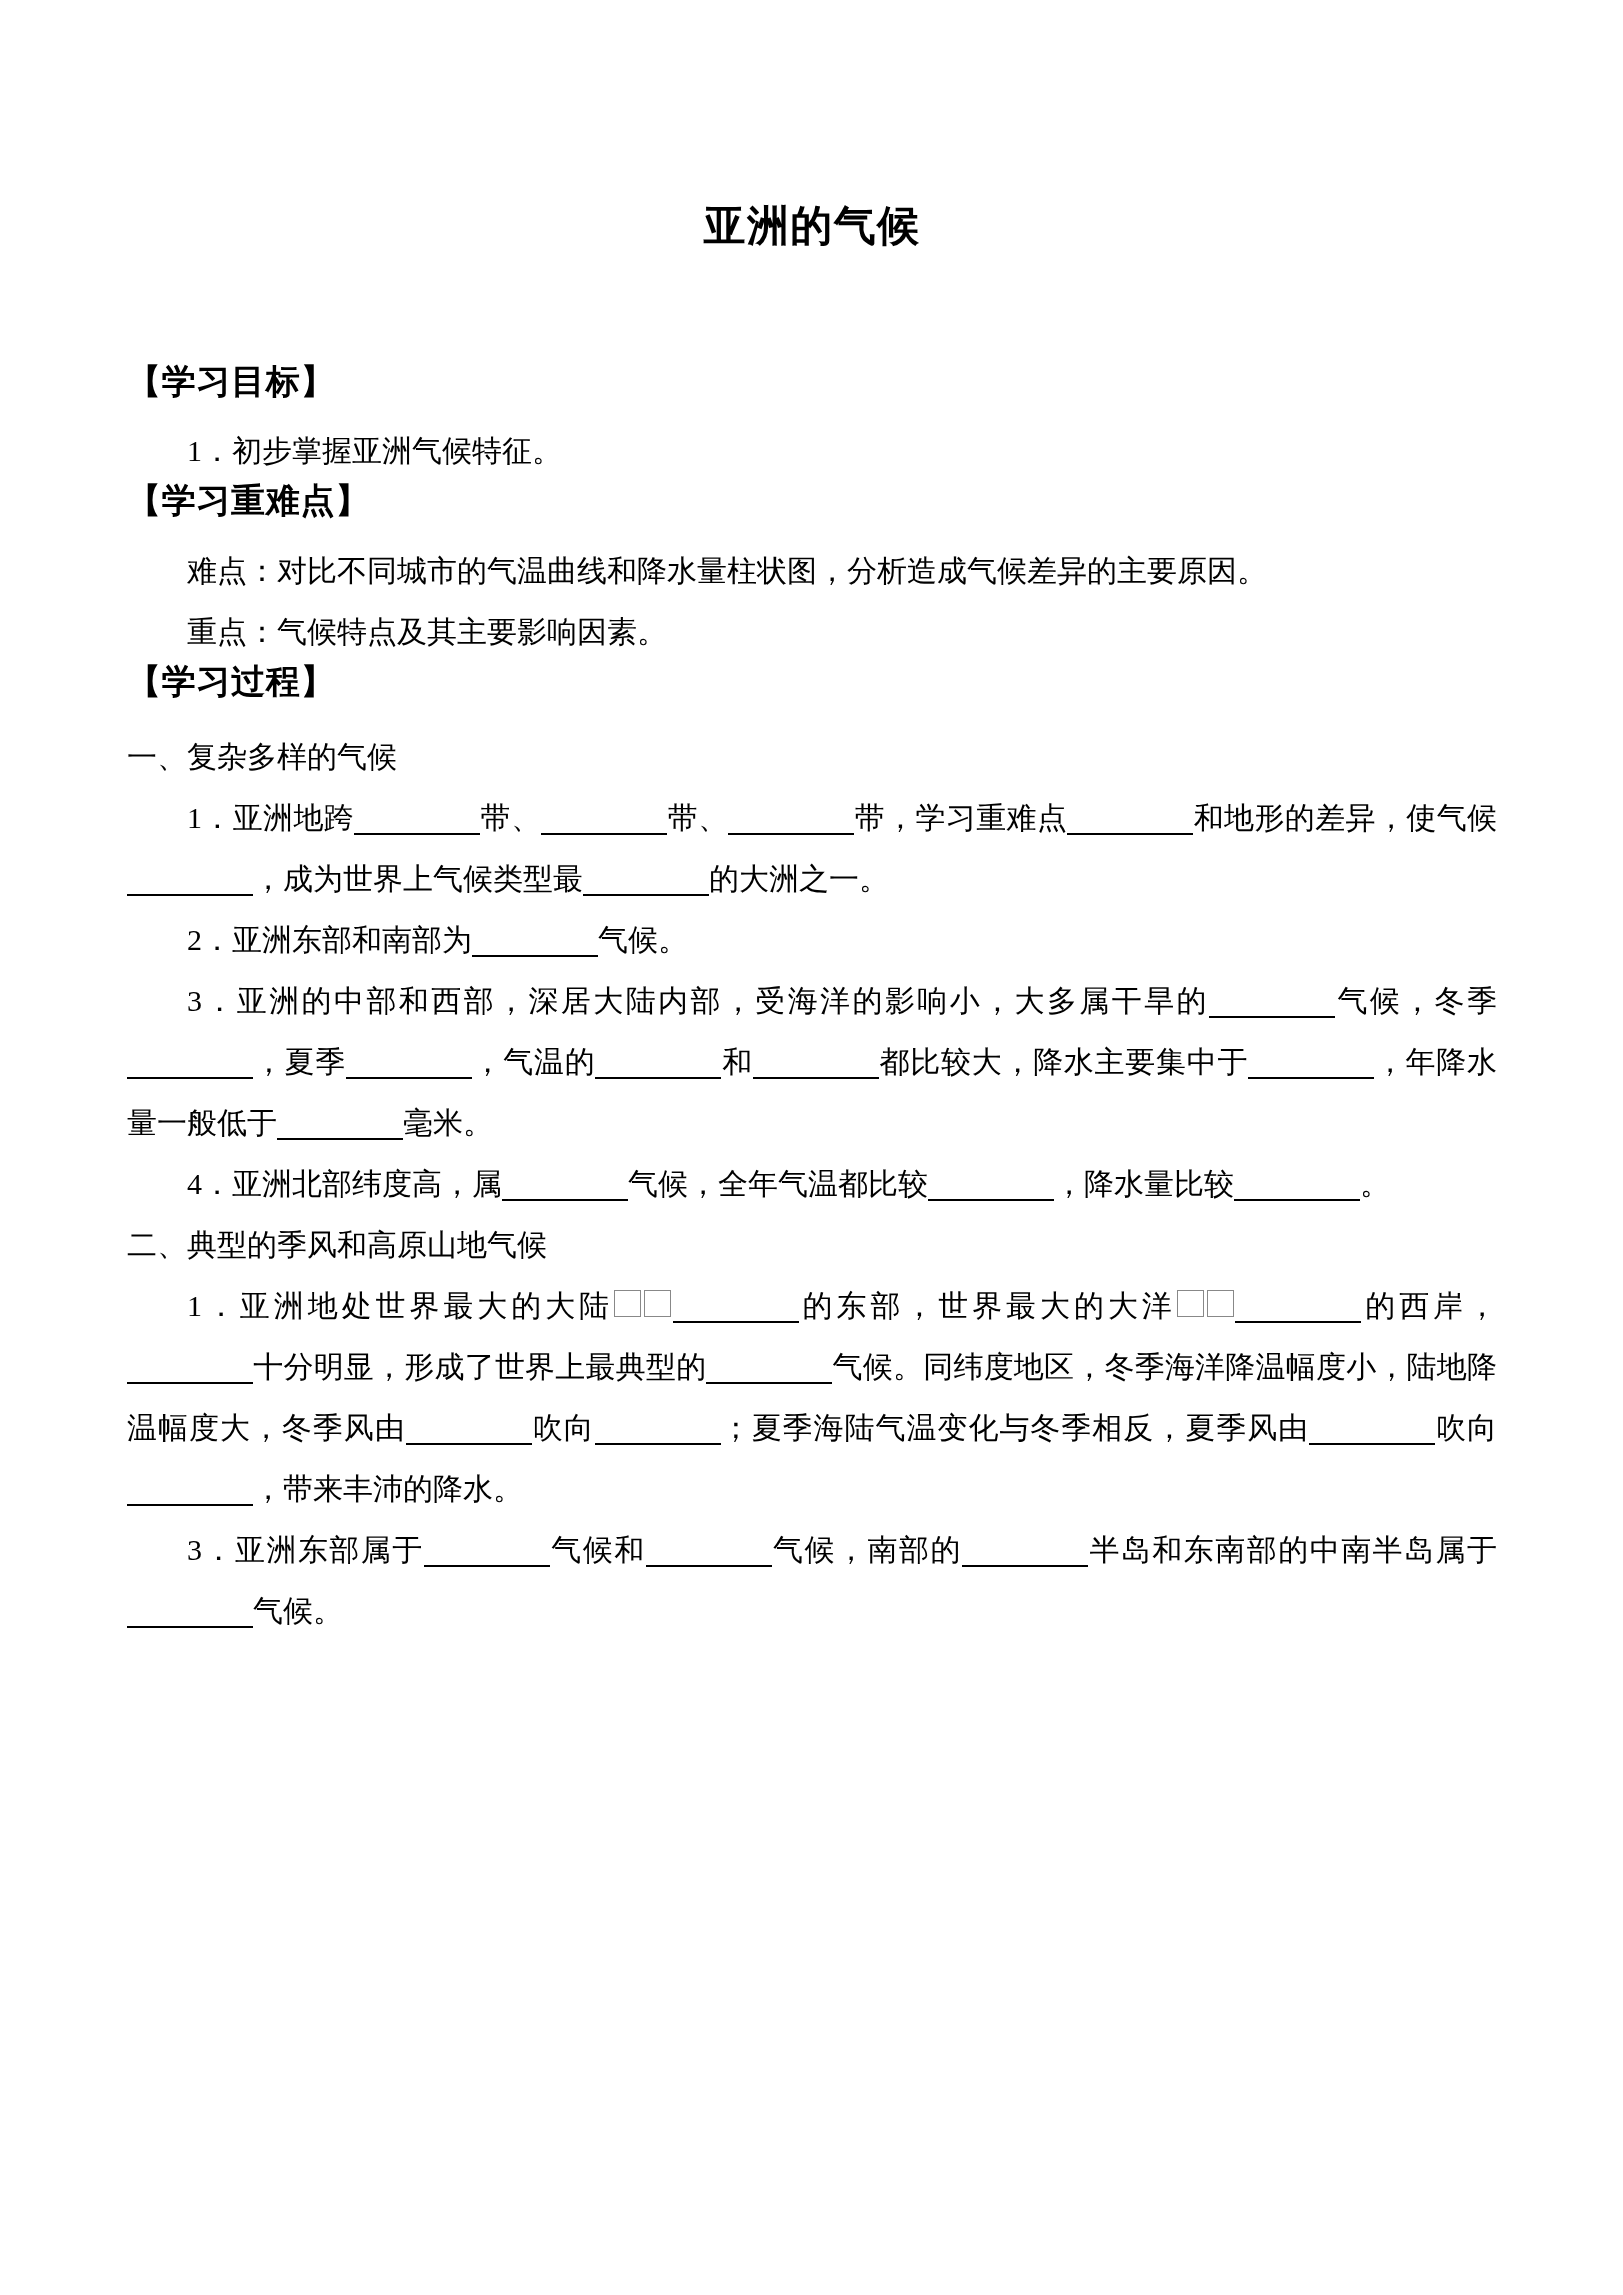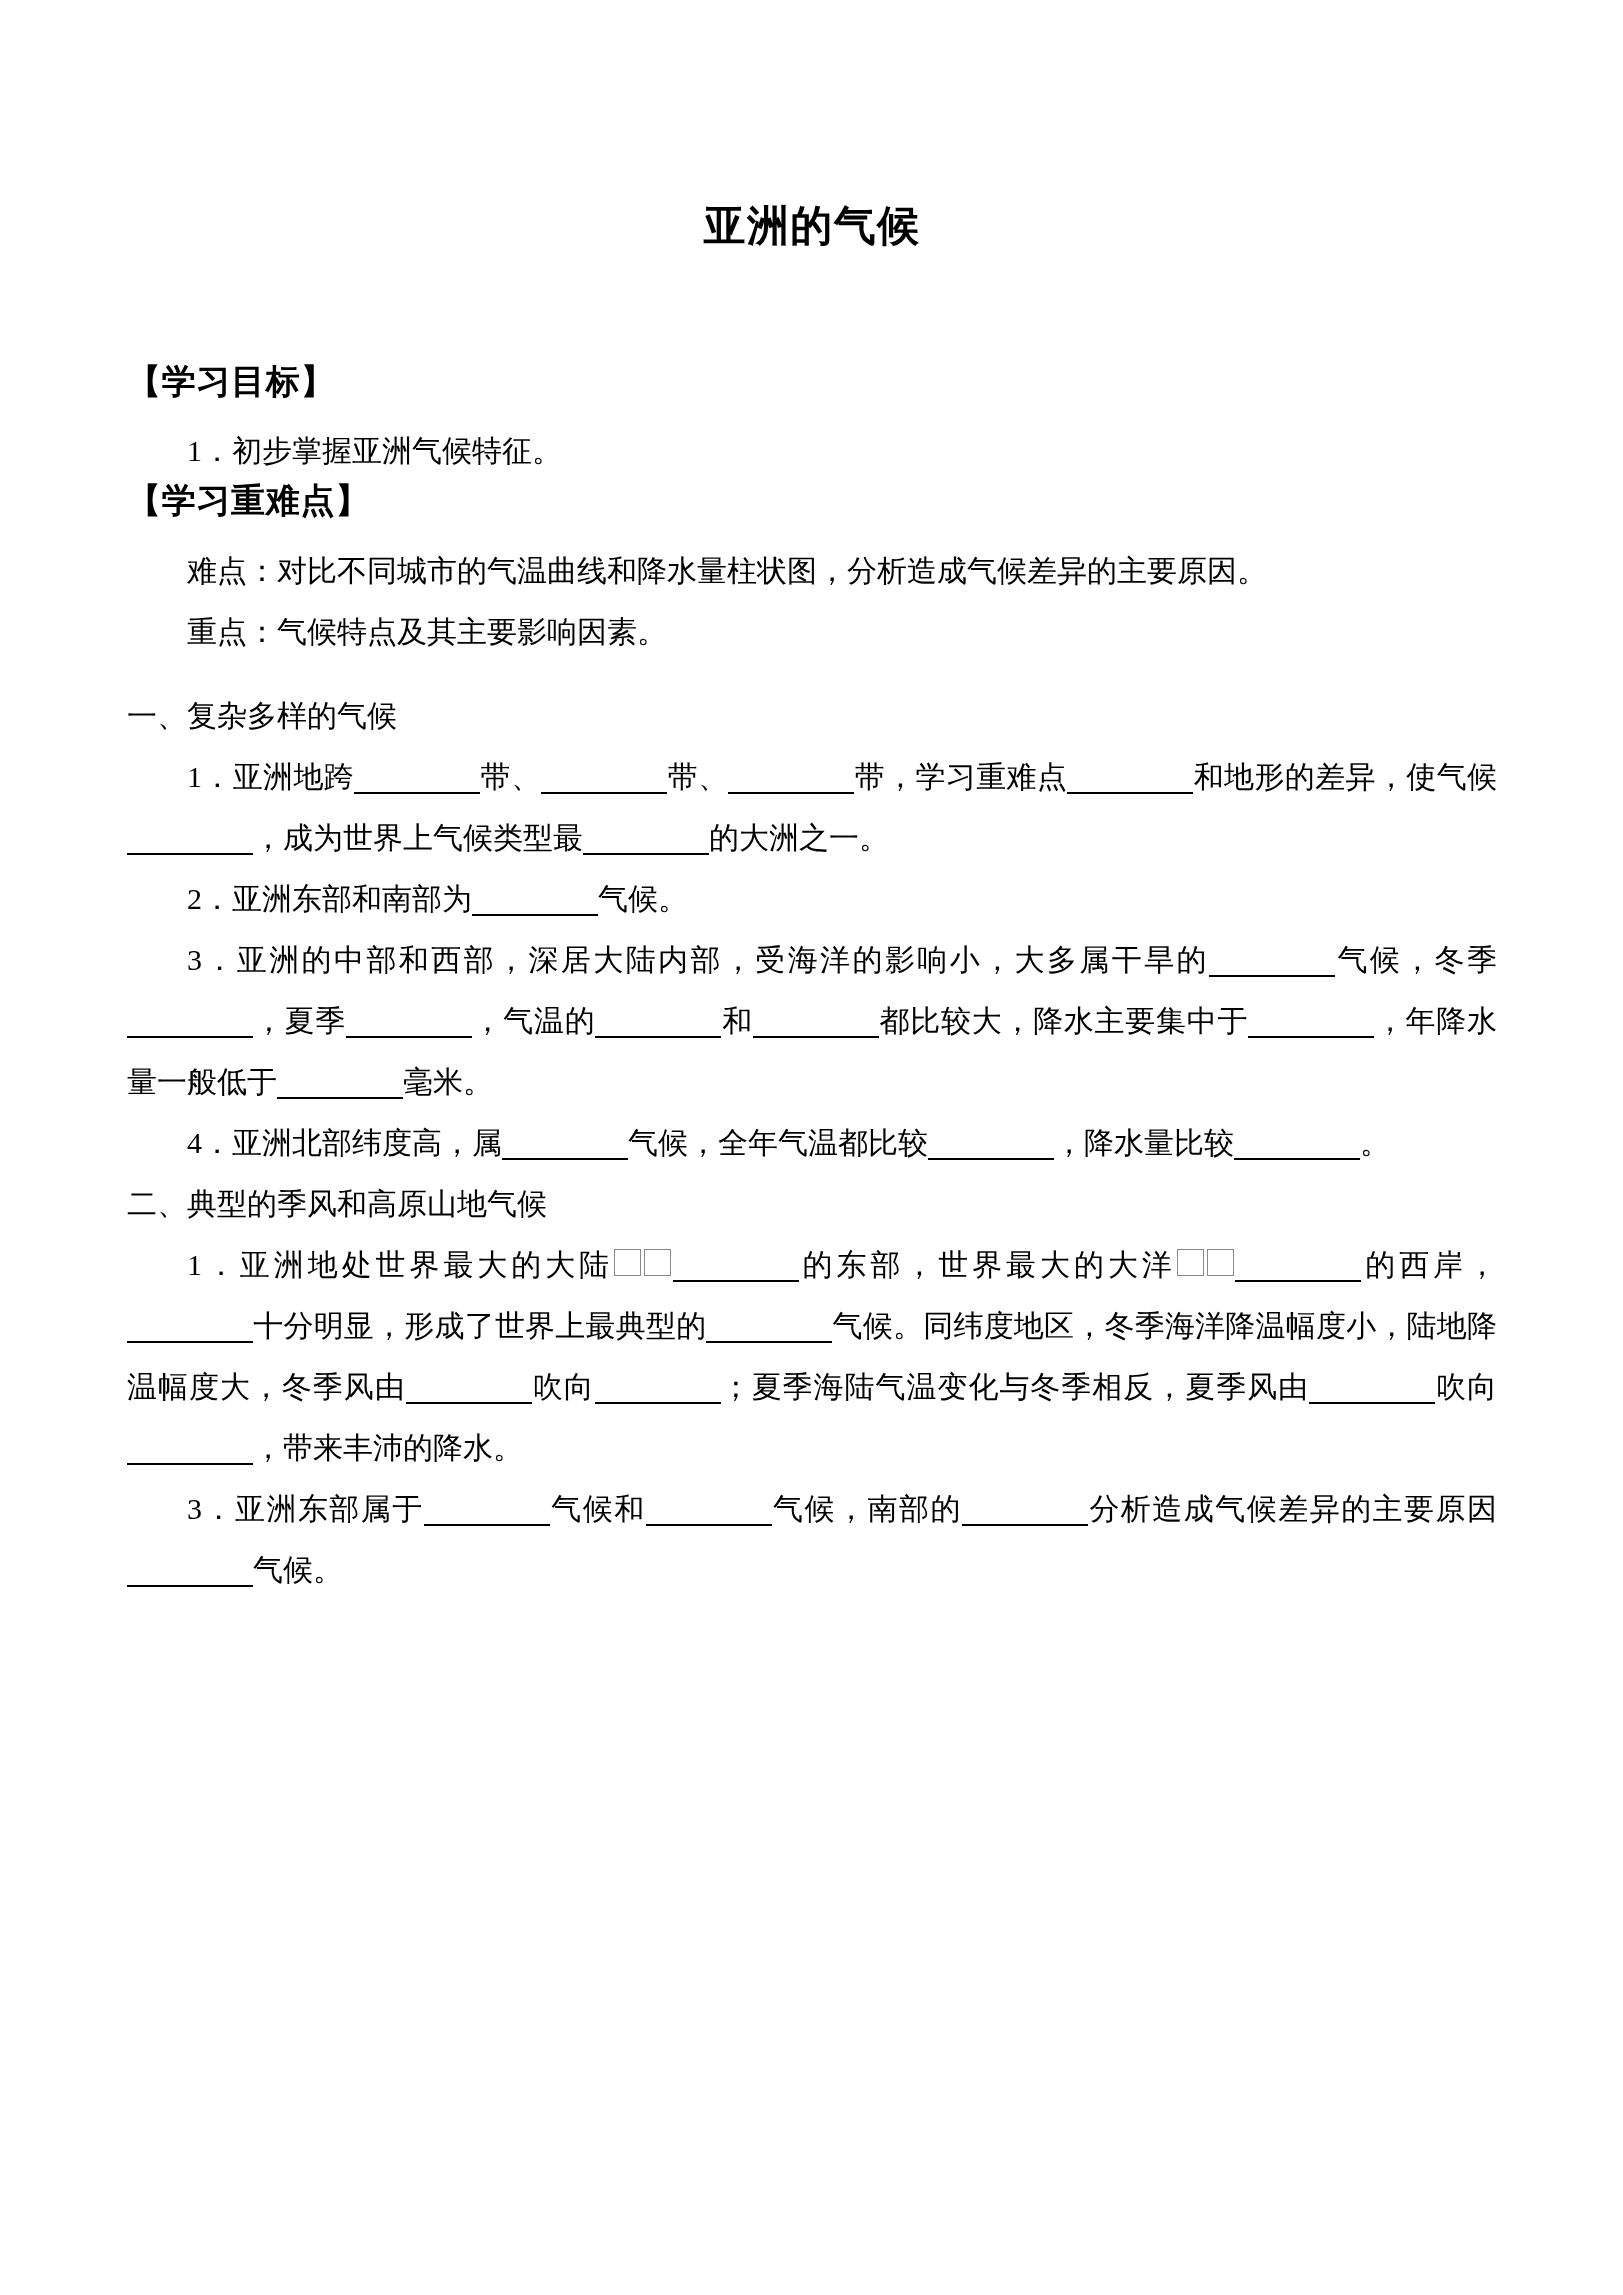--- a/index.html
+++ b/index.html
@@ -97,37 +97,38 @@
 
     <div class="section-head">【学习目标】</div>
     <div class="sp-small"></div>
     <p class="para indent">1．初步掌握亚洲气候特征。</p>
 
     <div class="section-head">【学习重难点】</div>
     <div class="sp-small"></div>
     <p class="para indent">难点：对比不同城市的气温曲线和降水量柱状图，分析造成气候差异的主要原因。</p>
     <p class="para indent">重点：气候特点及其主要影响因素。</p>
 
+    <div class="section-head">【学习过程】</div>
     <div class="sp-med"></div>
 
     <p class="para">一、复杂多样的气候</p>
 
     <p class="para indent"><span>1．亚洲地跨</span><span class="blank b-w2"></span><span>带、</span><span class="blank b-w2"></span><span>带、</span><span class="blank b-w2"></span><span>带，学习重难点</span><span class="blank b-w2"></span><span>和地形的差异，使气候</span><span class="blank b-w2"></span><span>，成为世界上气候类型最</span><span class="blank b-w2"></span><span>的大洲之一。</span></p>
 
     <p class="para indent"><span>2．亚洲东部和南部为</span><span class="blank b-w2"></span><span>气候。</span></p>
 
     <p class="para indent"><span>3．亚洲的中部和西部，深居大陆内部，受海洋的影响小，大多属干旱的</span><span class="blank b-w2"></span><span>气候，冬季</span><span class="blank b-w2"></span><span>，夏季</span><span class="blank b-w2"></span><span>，气温的</span><span class="blank b-w2"></span><span>和</span><span class="blank b-w2"></span><span>都比较大，降水主要集中于</span><span class="blank b-w2"></span><span>，年降水量一般低于</span><span class="blank b-w2"></span><span>毫米。</span></p>
 
     <p class="para indent"><span>4．亚洲北部纬度高，属</span><span class="blank b-w2"></span><span>气候，全年气温都比较</span><span class="blank b-w2"></span><span>，降水量比较</span><span class="blank b-w2"></span><span>。</span></p>
 
     <p class="para">二、典型的季风和高原山地气候</p>
 
     <p class="para indent"><span>1．亚洲地处世界最大的大陆</span><span class="tofu"></span><span class="tofu"></span><span class="blank b-w2"></span><span>的东部，世界最大的大洋</span><span class="tofu"></span><span class="tofu"></span><span class="blank b-w2"></span><span>的西岸，</span><span class="blank b-w2"></span><span>十分明显，形成了世界上最典型的</span><span class="blank b-w2"></span><span>气候。同纬度地区，冬季海洋降温幅度小，陆地降温幅度大，冬季风由</span><span class="blank b-w2"></span><span>吹向</span><span class="blank b-w2"></span><span>；夏季海陆气温变化与冬季相反，夏季风由</span><span class="blank b-w2"></span><span>吹向</span><span class="blank b-w2"></span><span>，带来丰沛的降水。</span></p>
 
 
-    <p class="para indent"><span>3．亚洲东部属于</span><span class="blank b-w2"></span><span>气候和</span><span class="blank b-w2"></span><span>气候，南部的</span><span class="blank b-w2"></span><span>分析造成气候差异的主要原因</span><span class="blank b-w2"></span><span>气候。</span></p>
+    <p class="para indent"><span>3．亚洲东部属于</span><span class="blank b-w2"></span><span>气候和</span><span class="blank b-w2"></span><span>气候，南部的</span><span class="blank b-w2"></span><span>半岛和东南部的中南半岛属于</span><span class="blank b-w2"></span><span>气候。</span></p>
 
   </div>
 
   <div class="footer">1 / 4</div>
 
 </div>
 
 
 </body></html>

